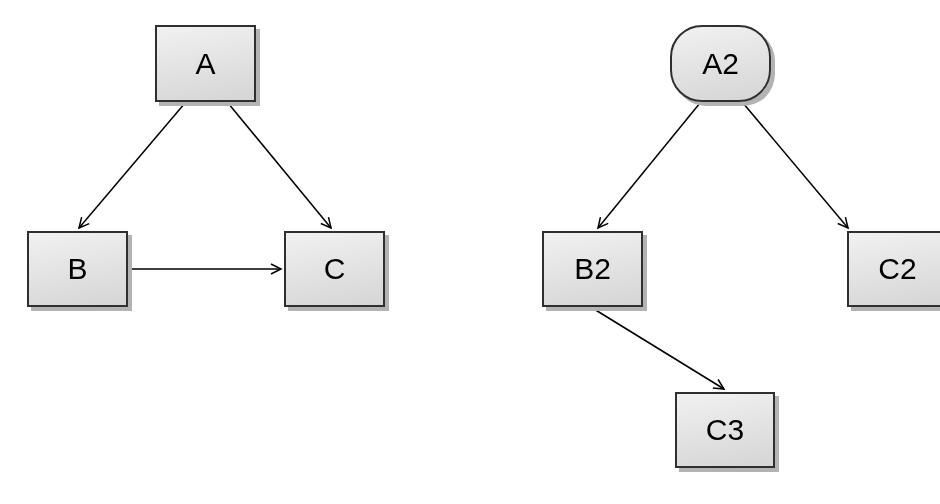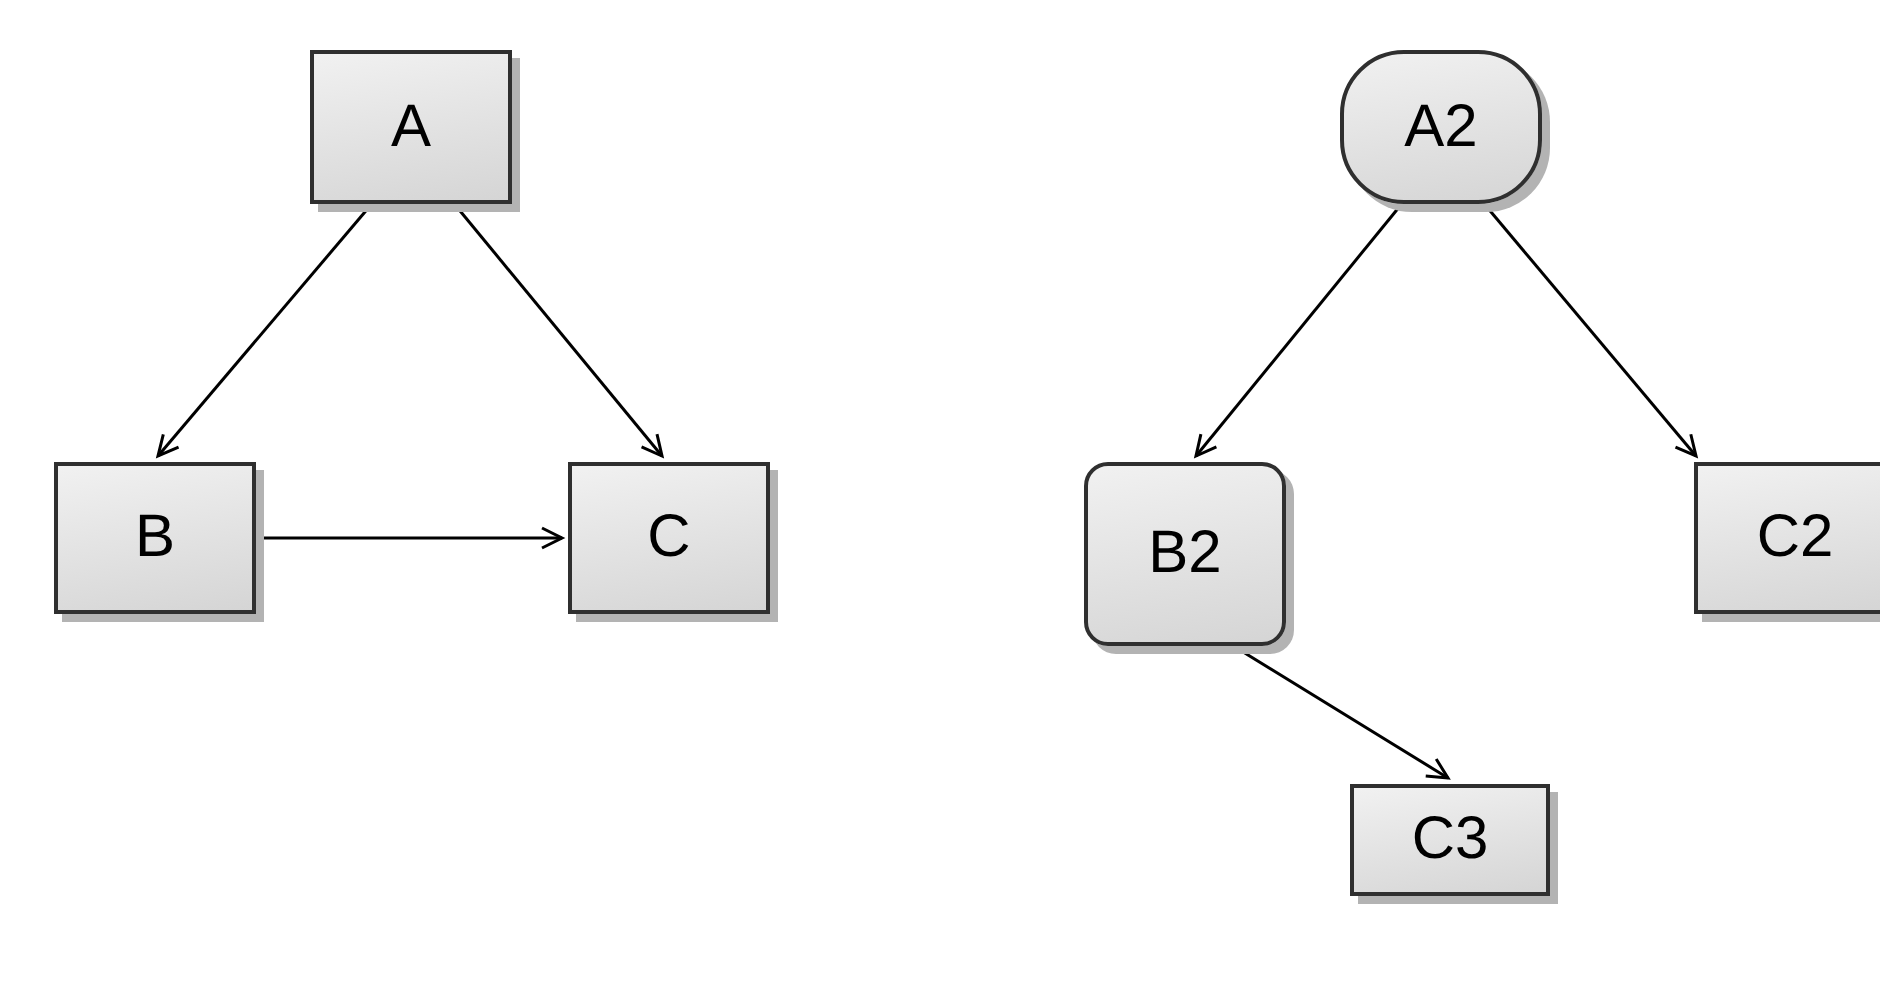--- a/index.html
+++ b/index.html
@@ -75,22 +75,22 @@
     </div>
     <div class="node" style="left: 27px; top: 231px; width: 101px; height: 76px;">
       <span class="node-label">B</span>
     </div>
     <div class="node" style="left: 284px; top: 231px; width: 101px; height: 76px;">
       <span class="node-label">C</span>
     </div>
     <div class="node" style="left: 670px; top: 25px; width: 101px; height: 77px; border-radius: 32px;">
       <span class="node-label">A2</span>
     </div>
-    <div class="node" style="left: 542px; top: 231px; width: 101px; height: 92px; border-radius: 12px;">
+    <div class="node" style="left: 542px; top: 231px; width: 101px; height: 76px;">
       <span class="node-label">B2</span>
     </div>
     <div class="node" style="left: 799px; top: 231px; width: 101px; height: 76px; margin-left: 48px;">
       <span class="node-label">C2</span>
     </div>
-    <div class="node" style="left: 675px; top: 392px; width: 100px; height: 56px;">
+    <div class="node" style="left: 675px; top: 392px; width: 100px; height: 76px;">
       <span class="node-label">C3</span>
     </div>
   </div>
 
 </body></html>

